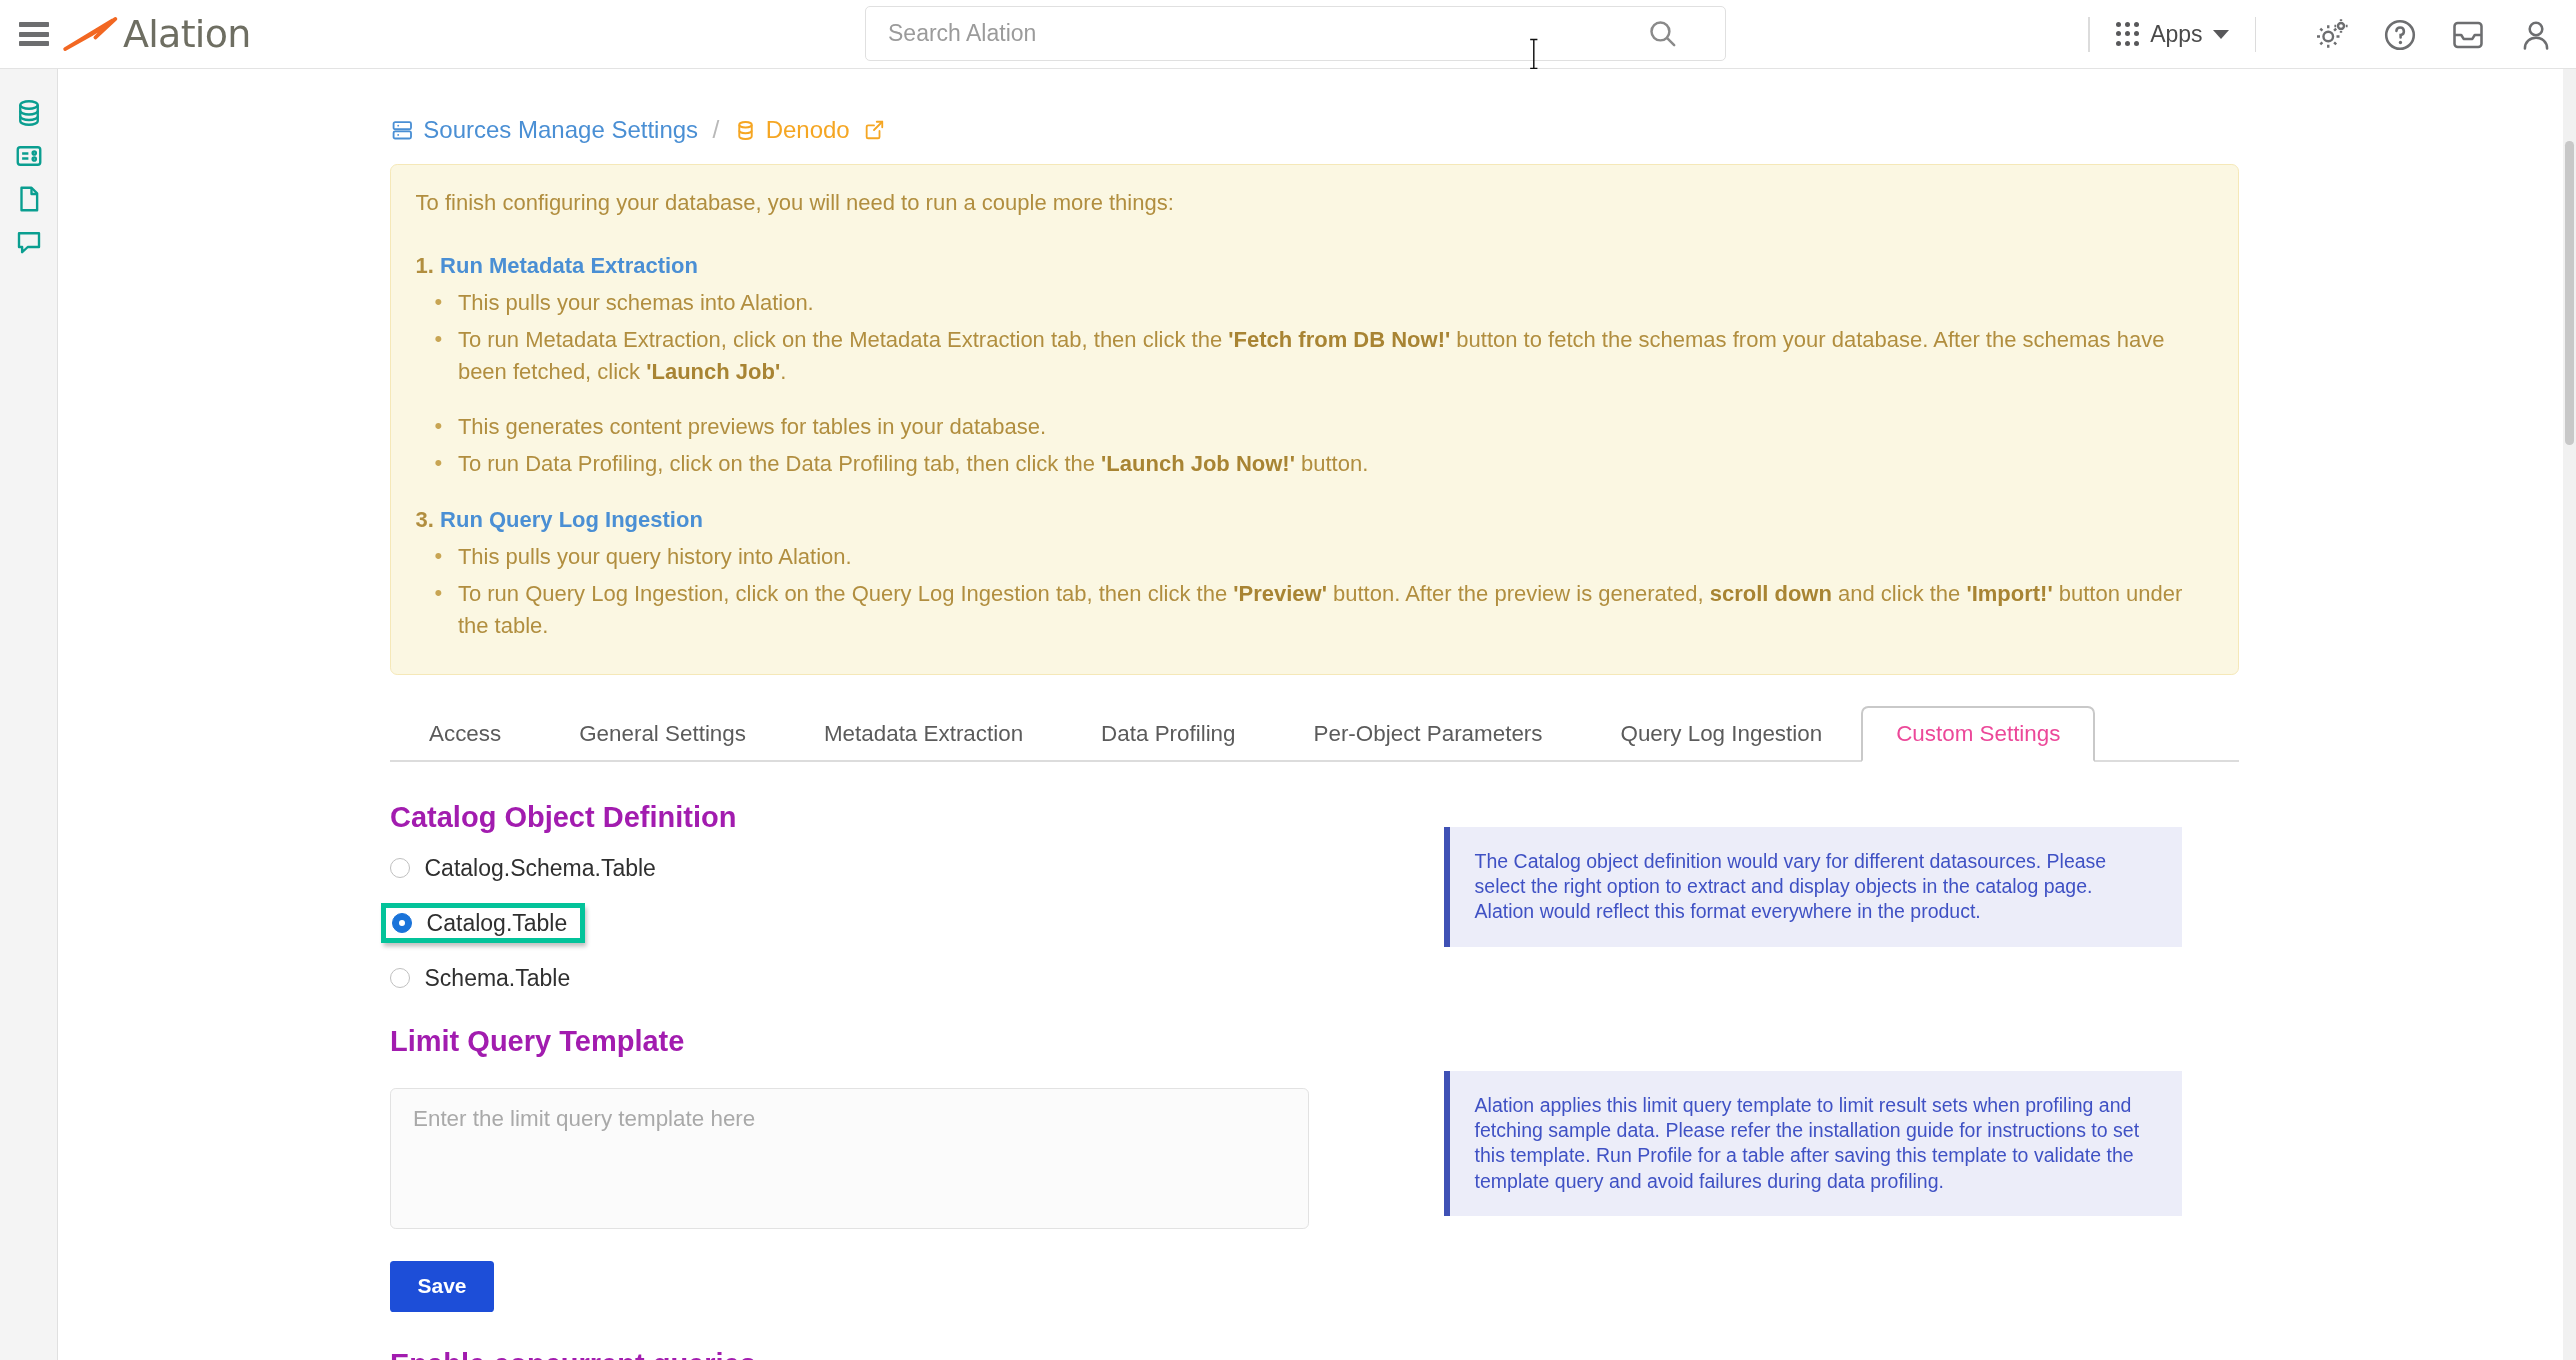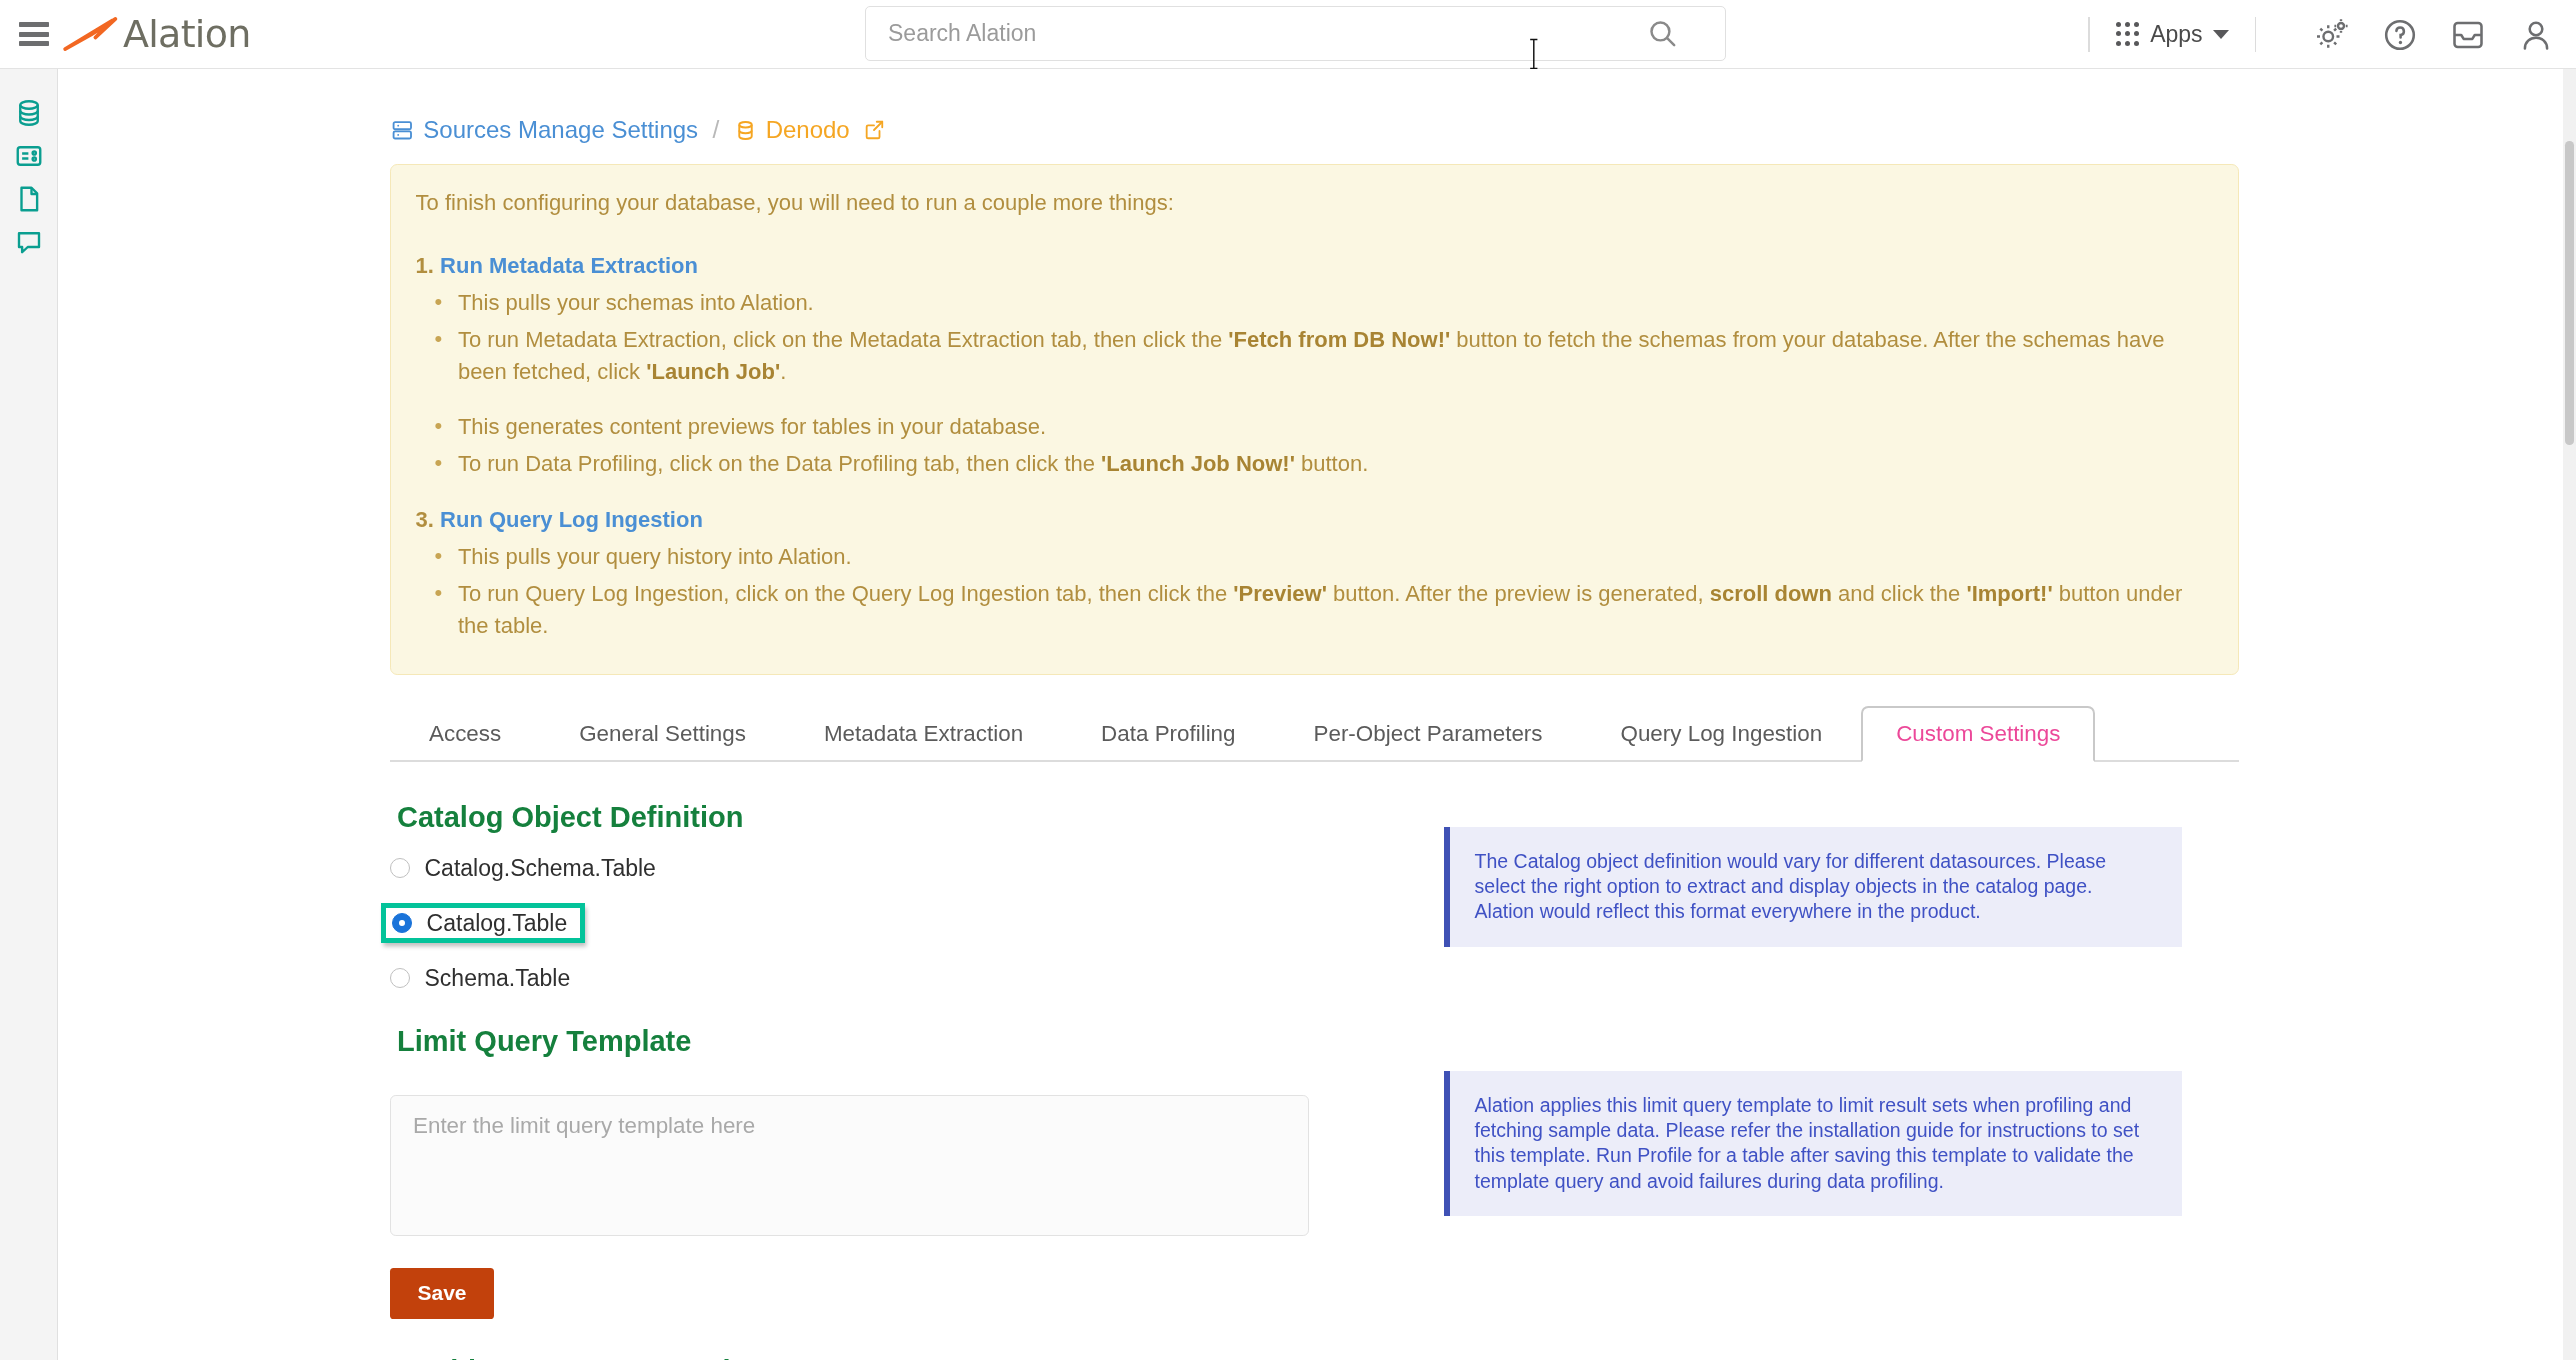--- a/index.html
+++ b/index.html
@@ -135,21 +135,21 @@
     border: 2.2px solid #c9c9c9; border-bottom: 2.2px solid #ffffff;
     border-radius: 7.2px 7.2px 0 0;
     padding: 13px 33px 13px 33px;
     background: #fff;
     position: relative; top: 2.2px;
   }
 
   
   .body-section { position: relative; width: 1849px; }
   .sec-title {
-    font-size: 29px; font-weight: bold; color: #15803d; margin: 7px;
+    font-size: 29px; font-weight: bold; color: #a21caf; margin: 0;
     font-family: "Liberation Sans", sans-serif;
   }
 
   .radio-row { display: flex; align-items: center; height: 41px; margin-top: 14px; }
   .radio-dot {
     width: 20px; height: 20px; border-radius: 50%;
     border: 1.4px solid #c0c0c0; background: #fff;
     display: inline-block; position: relative; flex: none;
   }
   .radio-dot.on { border: 1.4px solid #1a73d9; background: #1a73d9; }
@@ -180,21 +180,21 @@
     width: 919px; height: 141px; margin-top: 30px;
     border: 1.4px solid #e2e2e2; border-radius: 5.8px;
     background: #fbfbfb; resize: none; outline: none;
     font-family: "Liberation Sans", sans-serif;
     font-size: 22.4px; color: #333; padding: 17.4px 22px;
   }
   textarea.limit-input::placeholder { color: #a9a9a9; }
 
   .save-btn {
     margin-top: 30px; width: 104px; height: 51px;
-    background: #c2410c; color: #fff; font-size: 21px; font-weight: bold;
+    background: #1d4ed8; color: #fff; font-size: 21px; font-weight: bold;
     border: 0; border-radius: 3.6px; cursor: pointer;
     font-family: "Liberation Sans", sans-serif;
   }
 </style>
 </head>
 <body>
 
 <div class="topbar">
 
   <div class="hamburger">

